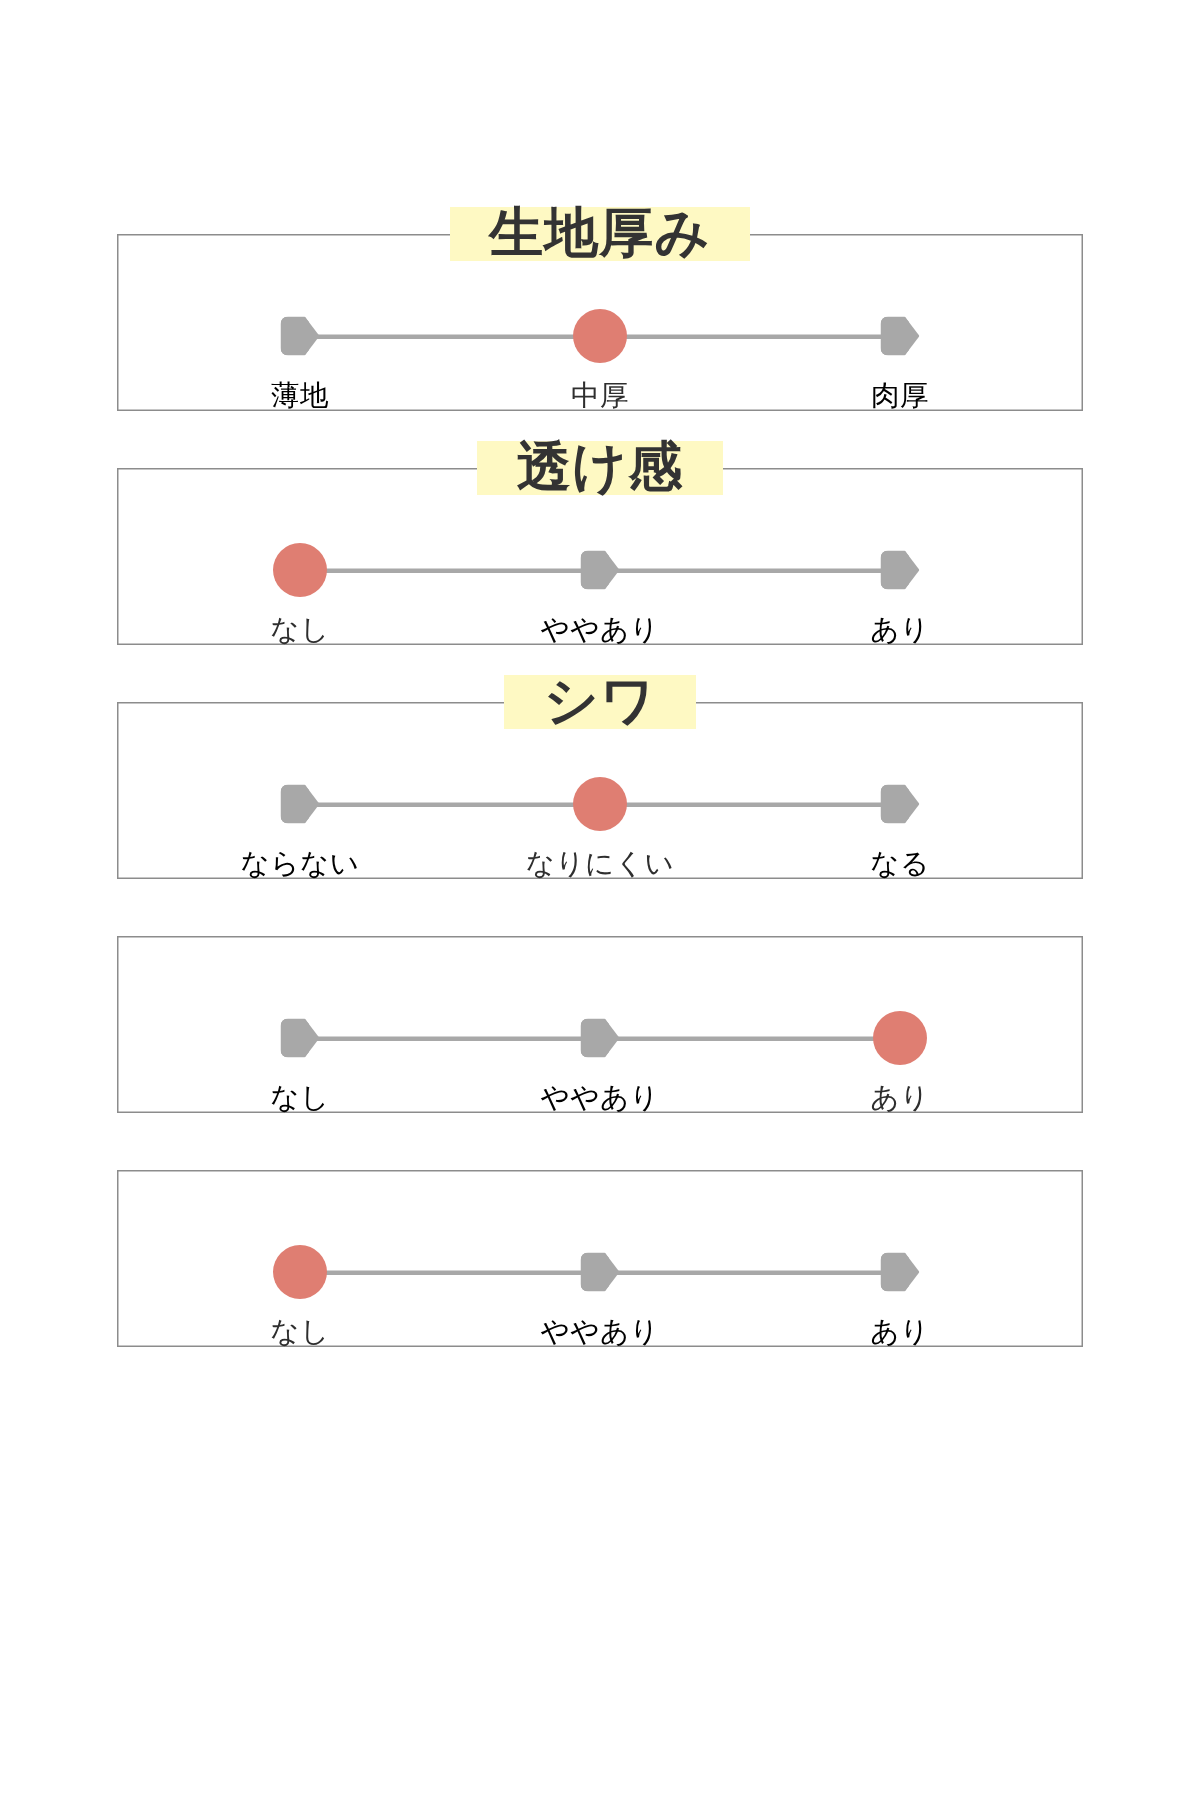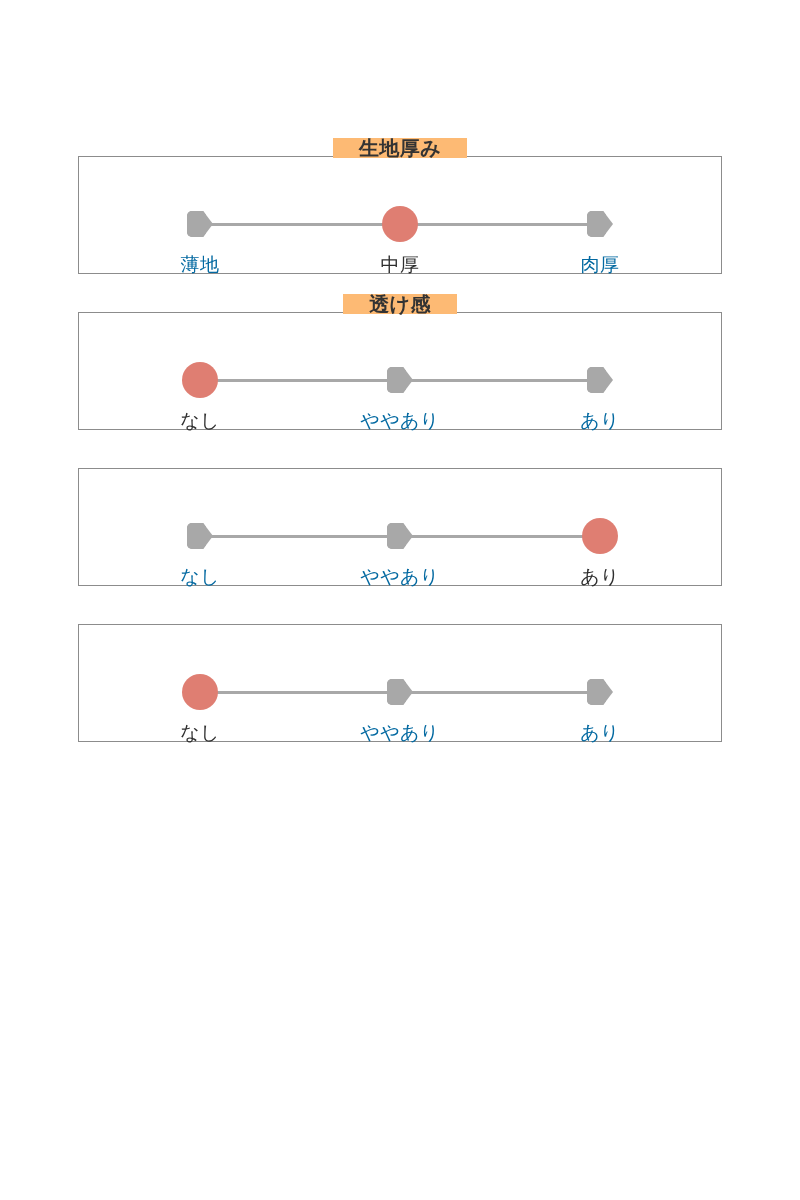--- a/index.html
+++ b/index.html
@@ -42,23 +42,23 @@
   .panel-title {
     position: absolute;
     top: -19px;
     left: 0;
     right: 0;
     text-align: center;
     pointer-events: none;
   }
   .panel-title .title-text {
     display: inline-block;
-    background: #fdba74;
+    background: #fef9c3;
     padding: 0 26px;
-    font-size: 20px;
+    font-size: 36px;
     font-weight: 700;
     line-height: 1;
     color: #333333;
     letter-spacing: 0.02em;
   }
 
   .scale-track {
     position: relative;
     width: 400px;
     height: 46px;
@@ -119,21 +119,21 @@
   .stop.is-active .marker::before { display: none; }
 
   .stop-label {
     position: absolute;
     top: 46px;
     left: 0;
     transform: translateX(-50%);
     white-space: nowrap;
     font-size: 19px;
     line-height: 1.2;
-    color: #0369a1;
+    color: #000000;
     padding-top: 6px;
     letter-spacing: 0.02em;
   }
   .stop.is-active .stop-label {
     font-weight: 400;
     color: #2e2e2e;
   }
 </style>
 </head>
 <body>
@@ -175,24 +175,44 @@
           </div>
           <div class="stop" data-pos="2">
             <span class="marker"></span>
             <span class="stop-label">あり</span>
           </div>
         </div>
       </div>
     </section>
     <section class="spec-panel">
       <div class="panel-frame">
+        <div class="panel-title"><span class="title-text">シワ</span></div>
         <div class="scale-track">
           <div class="rail"></div>
           <div class="stop" data-pos="0">
             <span class="marker"></span>
+            <span class="stop-label">ならない</span>
+          </div>
+          <div class="stop is-active" data-pos="1">
+            <span class="marker"></span>
+            <span class="stop-label">なりにくい</span>
+          </div>
+          <div class="stop" data-pos="2">
+            <span class="marker"></span>
+            <span class="stop-label">なる</span>
+          </div>
+        </div>
+      </div>
+    </section>
+    <section class="spec-panel">
+      <div class="panel-frame">
+        <div class="scale-track">
+          <div class="rail"></div>
+          <div class="stop" data-pos="0">
+            <span class="marker"></span>
             <span class="stop-label">なし</span>
           </div>
           <div class="stop" data-pos="1">
             <span class="marker"></span>
             <span class="stop-label">ややあり</span>
           </div>
           <div class="stop is-active" data-pos="2">
             <span class="marker"></span>
             <span class="stop-label">あり</span>
           </div>

